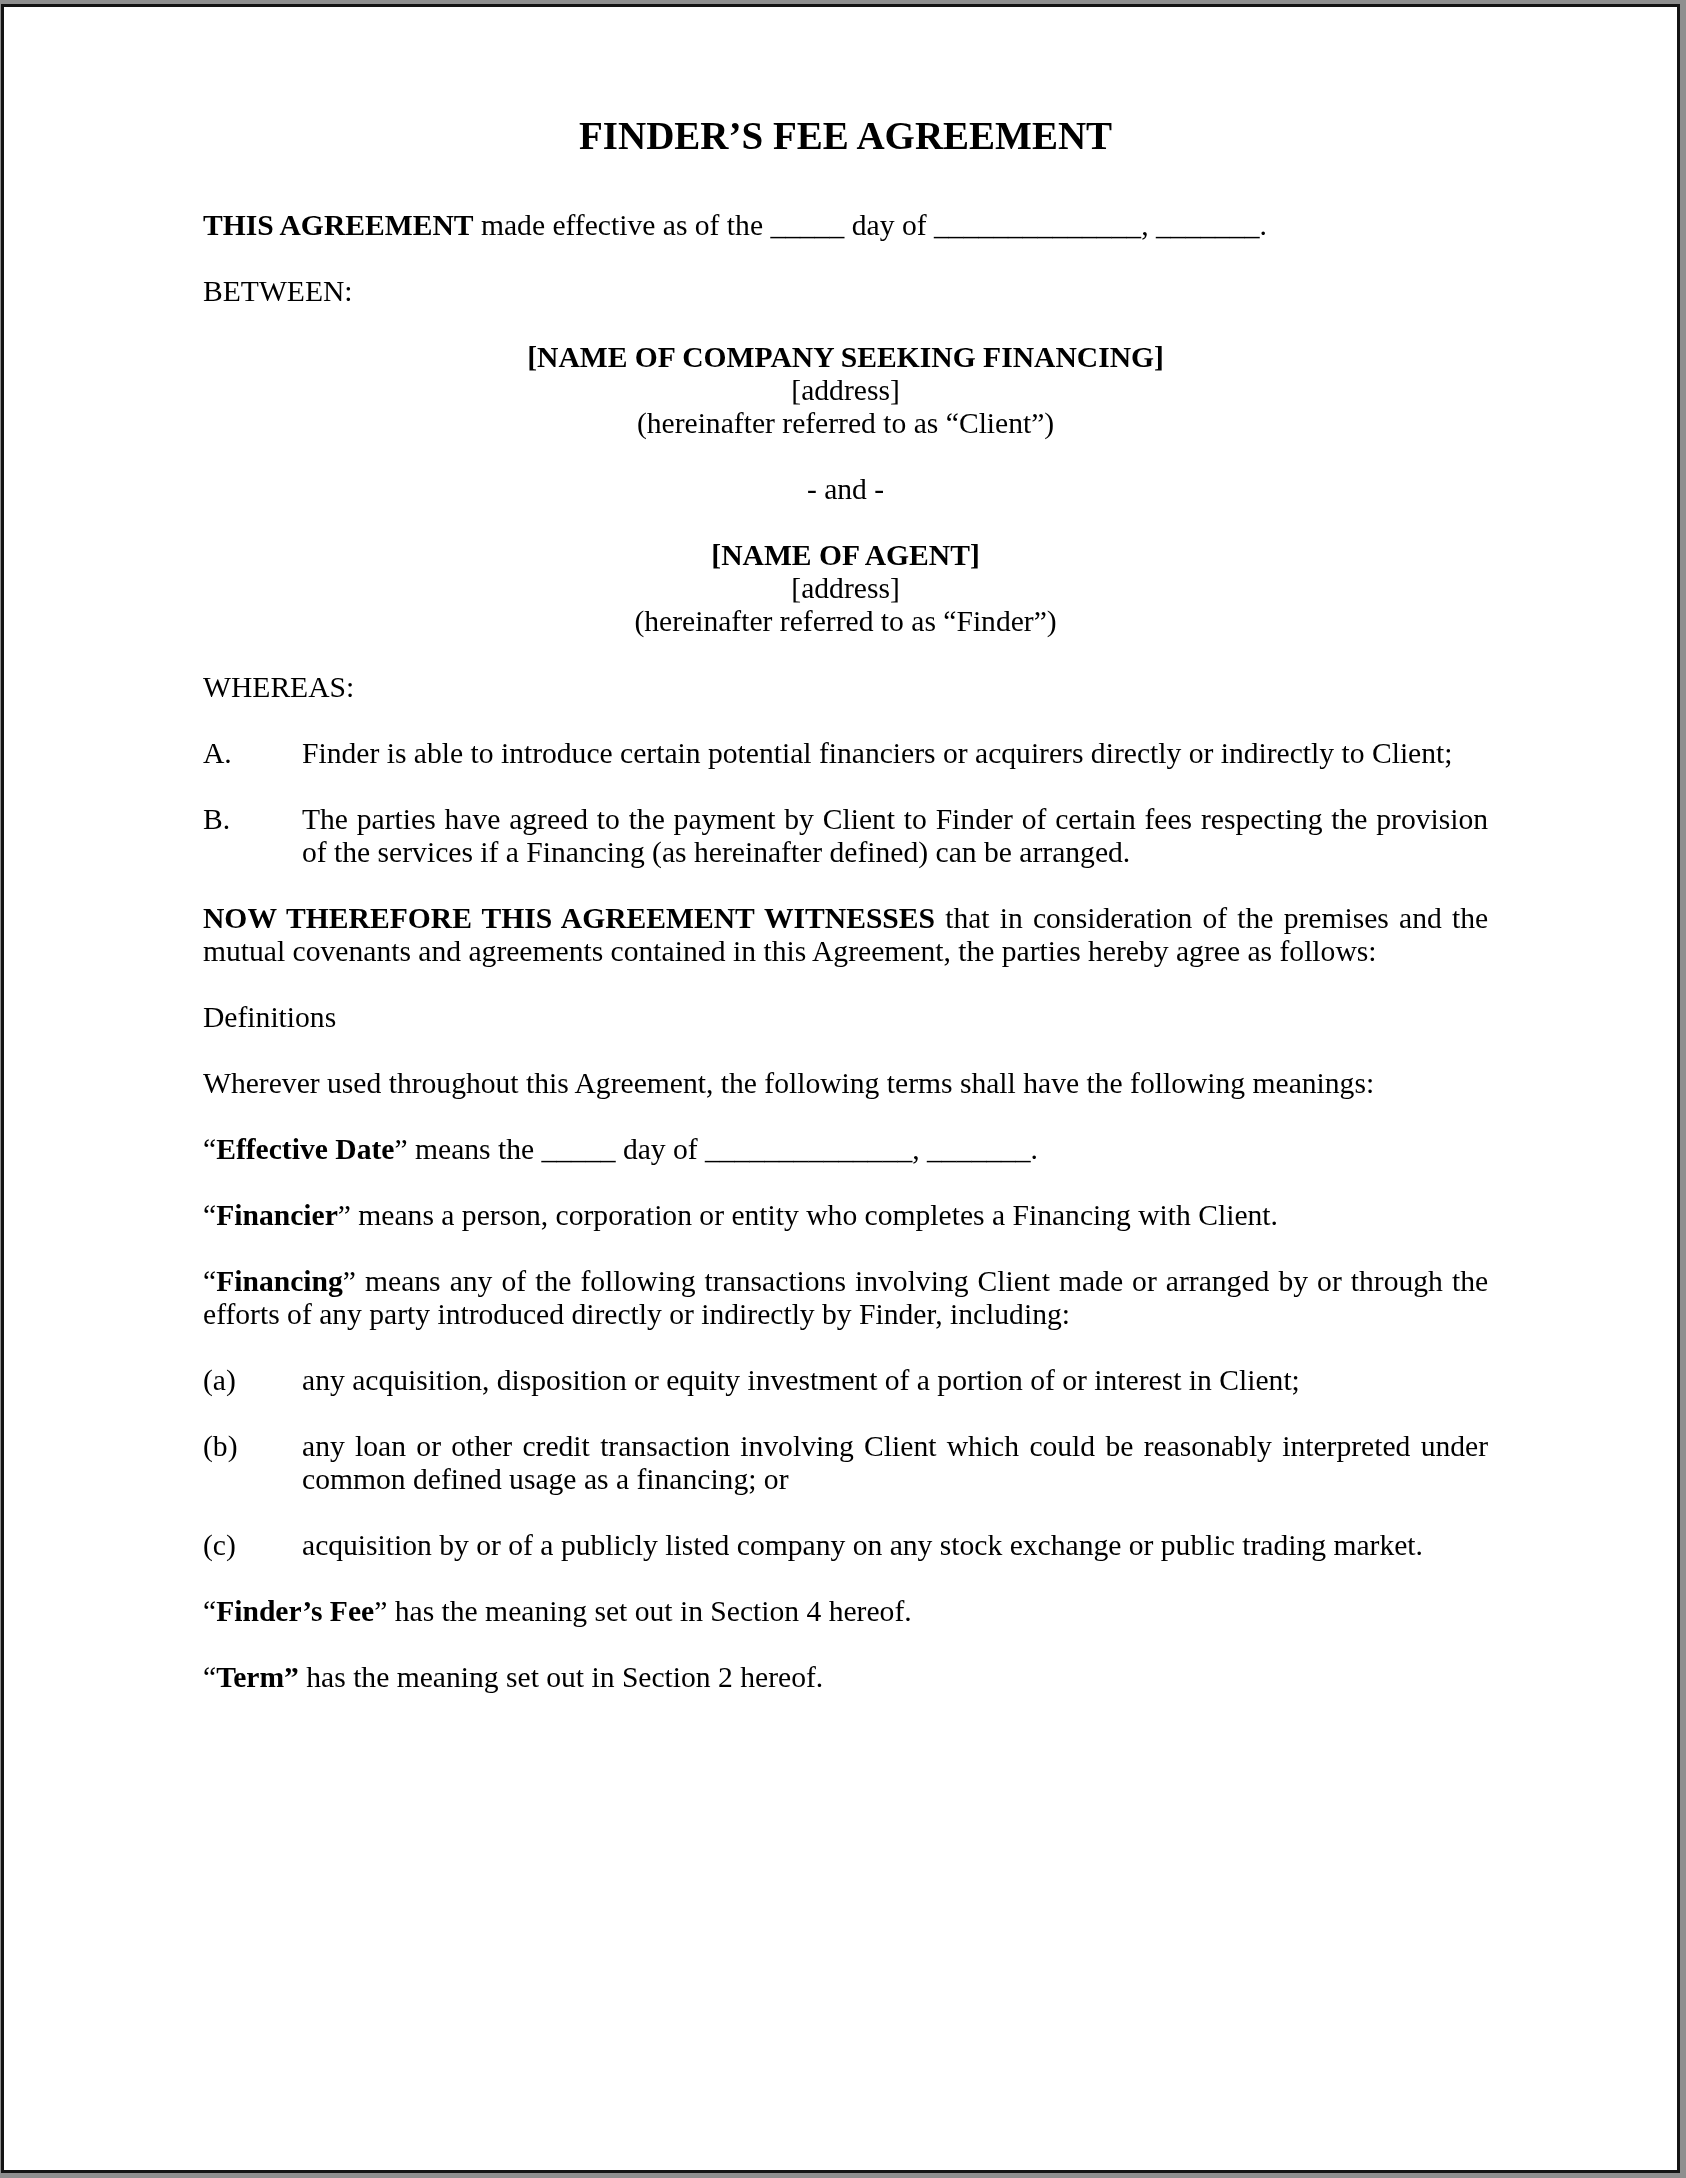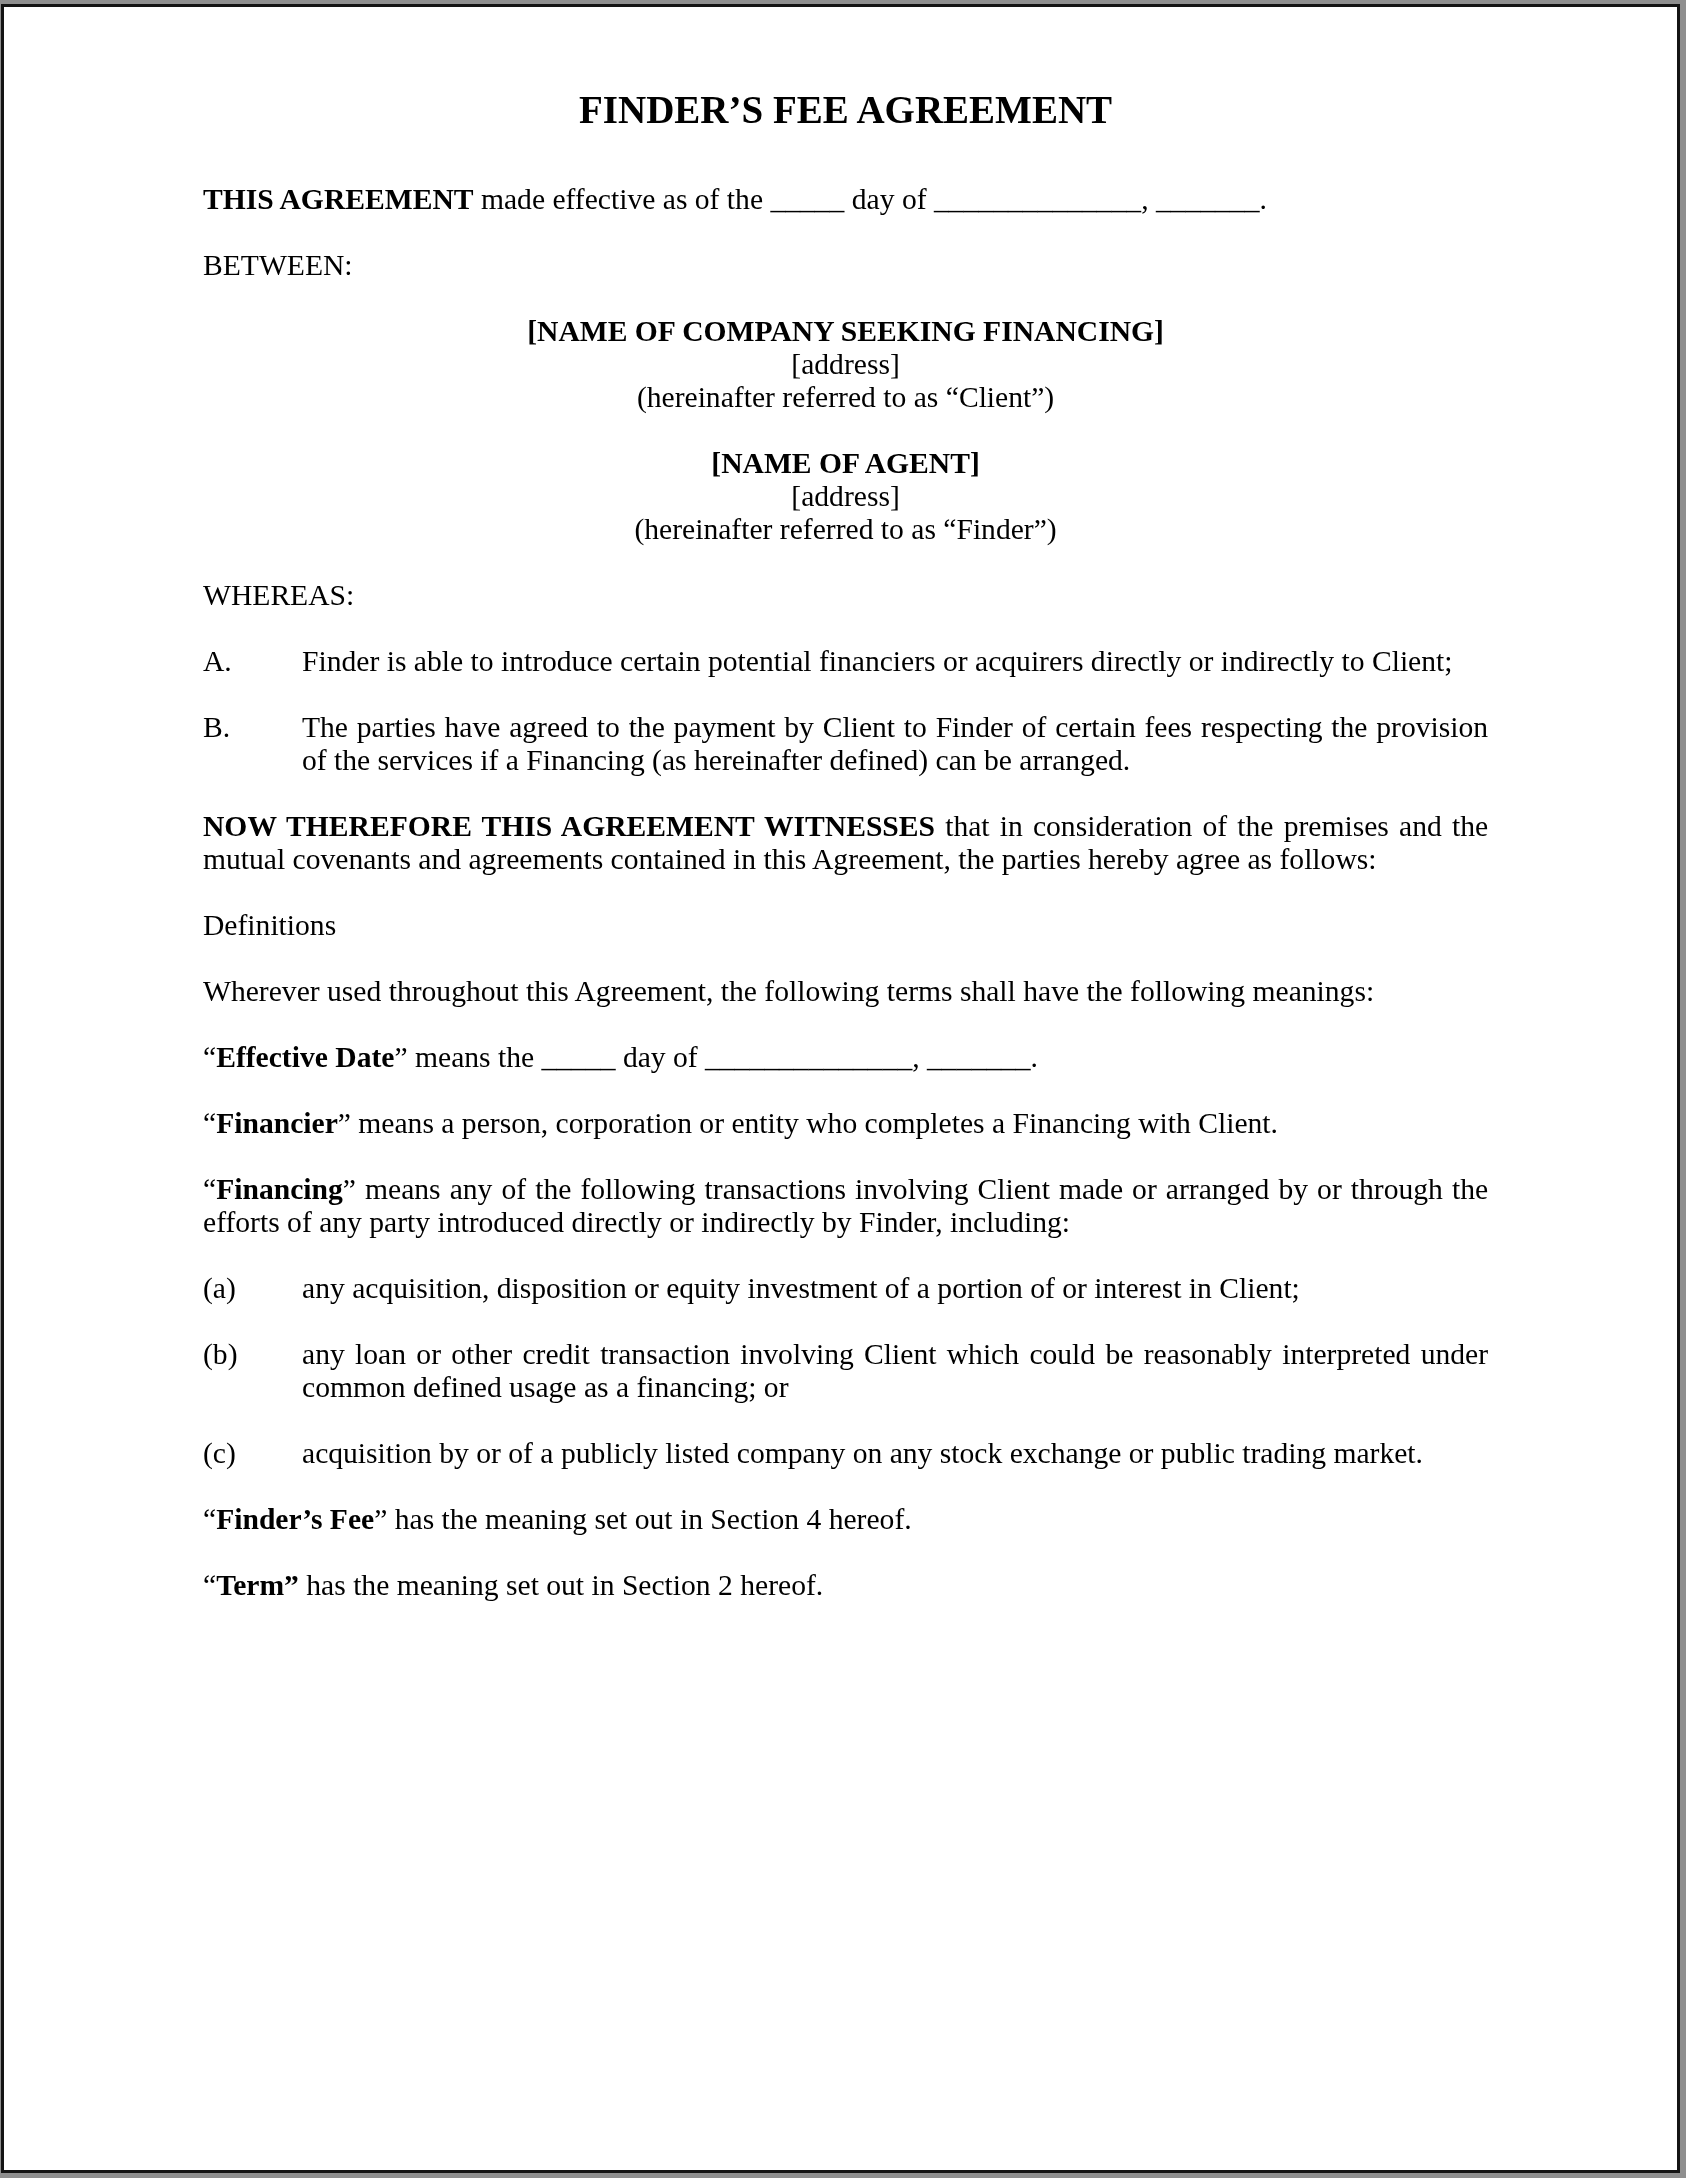--- a/index.html
+++ b/index.html
@@ -19,21 +19,21 @@
     position: absolute;
     top: 3.9px;
     left: 1px;
     right: 5.9px;
     bottom: 5.9px;
     background: #ffffff;
     border: 3px solid #141414;
     box-sizing: border-box;
   }
   .content {
-    padding: 80px 189px 0 199px;
+    padding: 106px 189px 0 199px;
     font-size: 29.6px;
     line-height: 33px;
   }
   .doc-title {
     font-size: 39px;
     line-height: 45px;
     font-weight: bold;
     text-align: center;
     margin: 0 0 51px 0;
   }
@@ -69,20 +69,21 @@
     <p><strong>THIS AGREEMENT</strong> made effective as of the _____ day of ______________, _______.</p>
 
     <p class="bold">BETWEEN:</p>
 
     <div class="party-block center">
       <div class="party-name">[NAME OF COMPANY SEEKING FINANCING]</div>
       <div>[address]</div>
       <div>(hereinafter referred to as “Client”)</div>
     </div>
 
+    <p class="center bold">- and -</p>
 
     <div class="party-block center">
       <div class="party-name">[NAME OF AGENT]</div>
       <div>[address]</div>
       <div>(hereinafter referred to as “Finder”)</div>
     </div>
 
     <p class="bold gap-top">WHEREAS:</p>
 
     <p class="hang">

